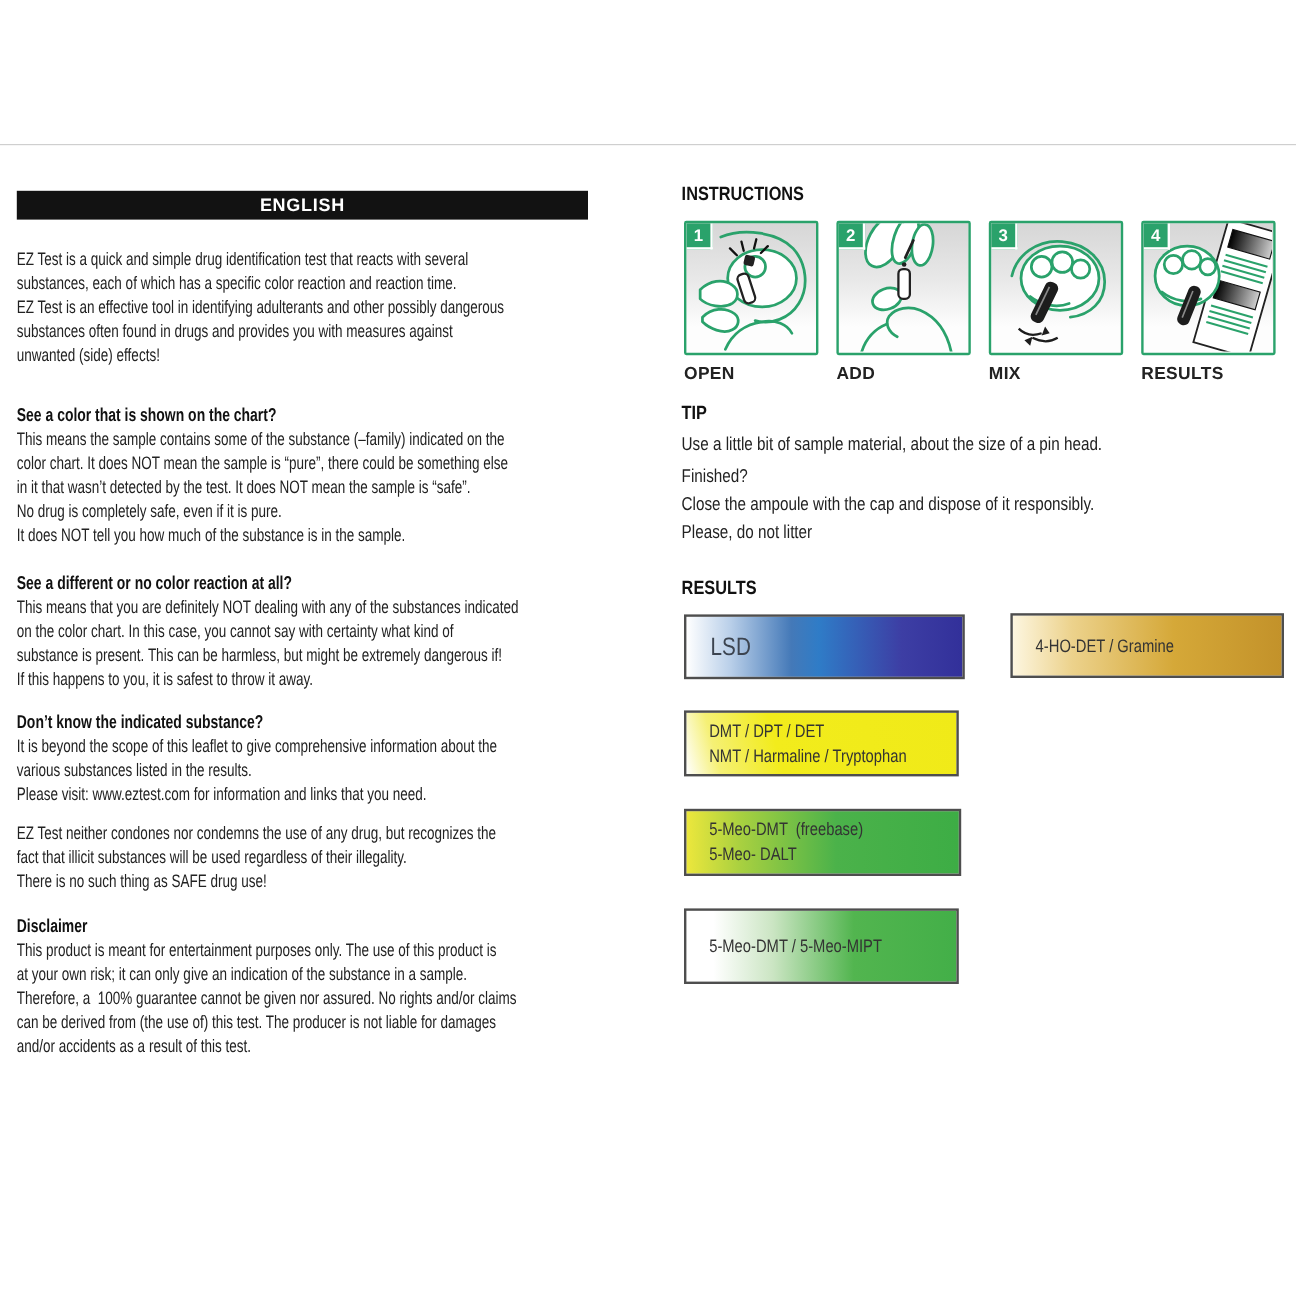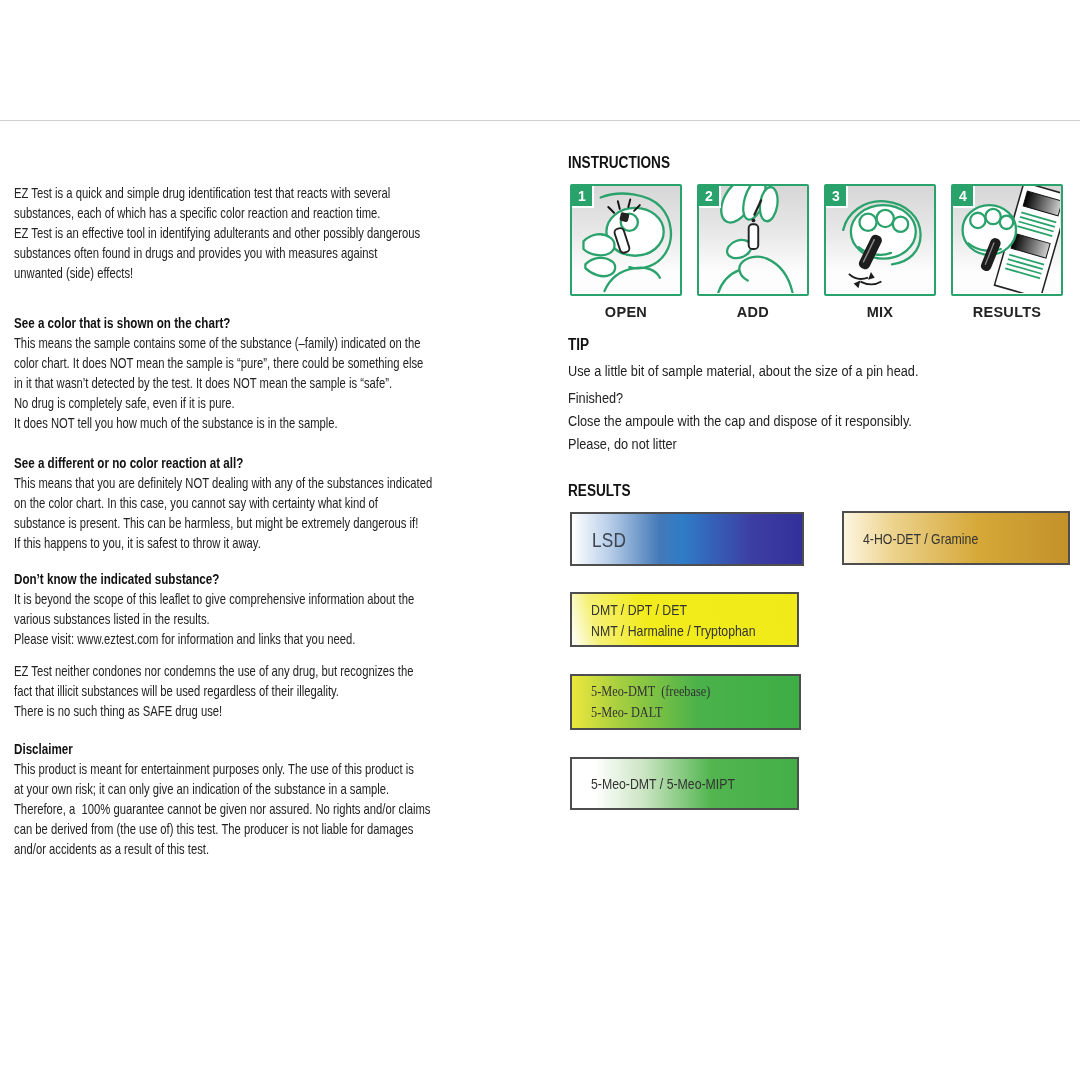--- a/index.html
+++ b/index.html
@@ -38,40 +38,43 @@
   .steps-row { position: absolute; top: 32px; left: 2px; display: flex; gap: 15px; }
   .step-box { width: 112px; height: 112px; border: 2.5px solid #2aa26b; border-radius: 2px;
     background: linear-gradient(180deg, #d6d6d6 0%, #e9e9e9 45%, #fdfdfd 80%);
     position: relative; overflow: hidden; }
   .step-box svg { position: absolute; left: 0; top: 0; }
   .step-badge { position: absolute; top: 0; left: 0; width: 22px; height: 22px;
     background: #2aa26b; color: #fff; font-weight: bold; font-size: 14px;
     display: flex; align-items: center; justify-content: center;
     border-right: 2px solid #fff; border-bottom: 2px solid #fff; z-index: 2; }
   .labels-row { position: absolute; top: 152px; left: 2px; display: flex; gap: 15px; }
-  .step-label { width: 112px; text-align: center; font-weight: bold; font-size: 14.5px;
+  .step-label { width: 112px; font-weight: bold; font-size: 14.5px;
     letter-spacing: .3px; color: #222; }
 
   .result-bar { position: absolute; border: 2px solid #4e4e4e;
     display: flex; align-items: center; padding-left: 19px; }
   .bar-lsd { top: 360px; left: 2px;   width: 234px; height: 54px; }
   .bar-4ho { top: 359px; left: 274px; width: 228px; height: 54px; }
   .bar-dmt { top: 440px; left: 2px;   width: 229px; height: 55px; }
   .bar-g1  { top: 522px; left: 2px;   width: 231px; height: 56px; }
-  .bar-g2  { top: 605px; left: 2px;   width: 229px; height: 53px; }
+  .bar-g2  { top: 605px; left: 2px;   width: 229px; height: 63px; }
   .bl { font-size: 15px; line-height: 21px; white-space: pre; color: #333;
         transform: scaleX(.82); transform-origin: 0 50%; }
   .bar-lsd .bl { font-size: 21px; color: #3c4450; letter-spacing: .2px; }
 </style>
 </head>
 <body>
 
 <div class="top-divider"></div>
 
 <div class="left-col">
+  <div class="english-bar">
+    <span>ENGLISH</span>
+  </div>
 
   <div class="cl mt-intro">EZ Test is a quick and simple drug identification test that reacts with several
 substances, each of which has a specific color reaction and reaction time.
 EZ Test is an effective tool in identifying adulterants and other possibly dangerous
 substances often found in drugs and provides you with measures against
 unwanted (side) effects!</div>
 
   <div class="cl b mt-h1">See a color that is shown on the chart?</div>
   <div class="cl">This means the sample contains some of the substance (–family) indicated on the
 color chart. It does NOT mean the sample is “pure”, there could be something else
@@ -237,21 +240,21 @@
 
   <div class="result-bar bar-4ho" style="background: linear-gradient(90deg, rgb(253, 246, 224) 0%, rgb(236, 210, 140) 22%, rgb(213, 168, 56) 60%, rgb(195, 146, 42) 100%);">
     <span class="bl">4-HO-DET / Gramine</span>
   </div>
 
   <div class="result-bar bar-dmt" style="background: linear-gradient(75deg, rgb(255, 255, 255) 0%, rgb(245, 240, 117) 12%, rgb(242, 236, 28) 34%, rgb(240, 234, 24) 100%);">
     <span class="bl">DMT / DPT / DET
 NMT / Harmaline / Tryptophan</span>
   </div>
 
-  <div class="result-bar bar-g1" style="background: linear-gradient(90deg, rgb(236, 231, 60) 0%, rgb(168, 208, 64) 20%, rgb(75, 178, 74) 55%, rgb(61, 173, 69) 100%); font-family: Liberation Serif, serif;">
+  <div class="result-bar bar-g1" style="background: linear-gradient(90deg, rgb(236, 231, 60) 0%, rgb(168, 208, 64) 20%, rgb(75, 178, 74) 55%, rgb(61, 173, 69) 100%);">
     <span class="bl">5-Meo-DMT  (freebase)
 5-Meo- DALT</span>
   </div>
 
   <div class="result-bar bar-g2" style="background: linear-gradient(90deg, rgb(255, 255, 255) 0%, rgb(255, 255, 255) 10%, rgb(203, 229, 195) 32%, rgb(82, 181, 79) 62%, rgb(67, 175, 72) 100%);">
     <span class="bl">5-Meo-DMT / 5-Meo-MIPT</span>
   </div>
 
 </div>
 

